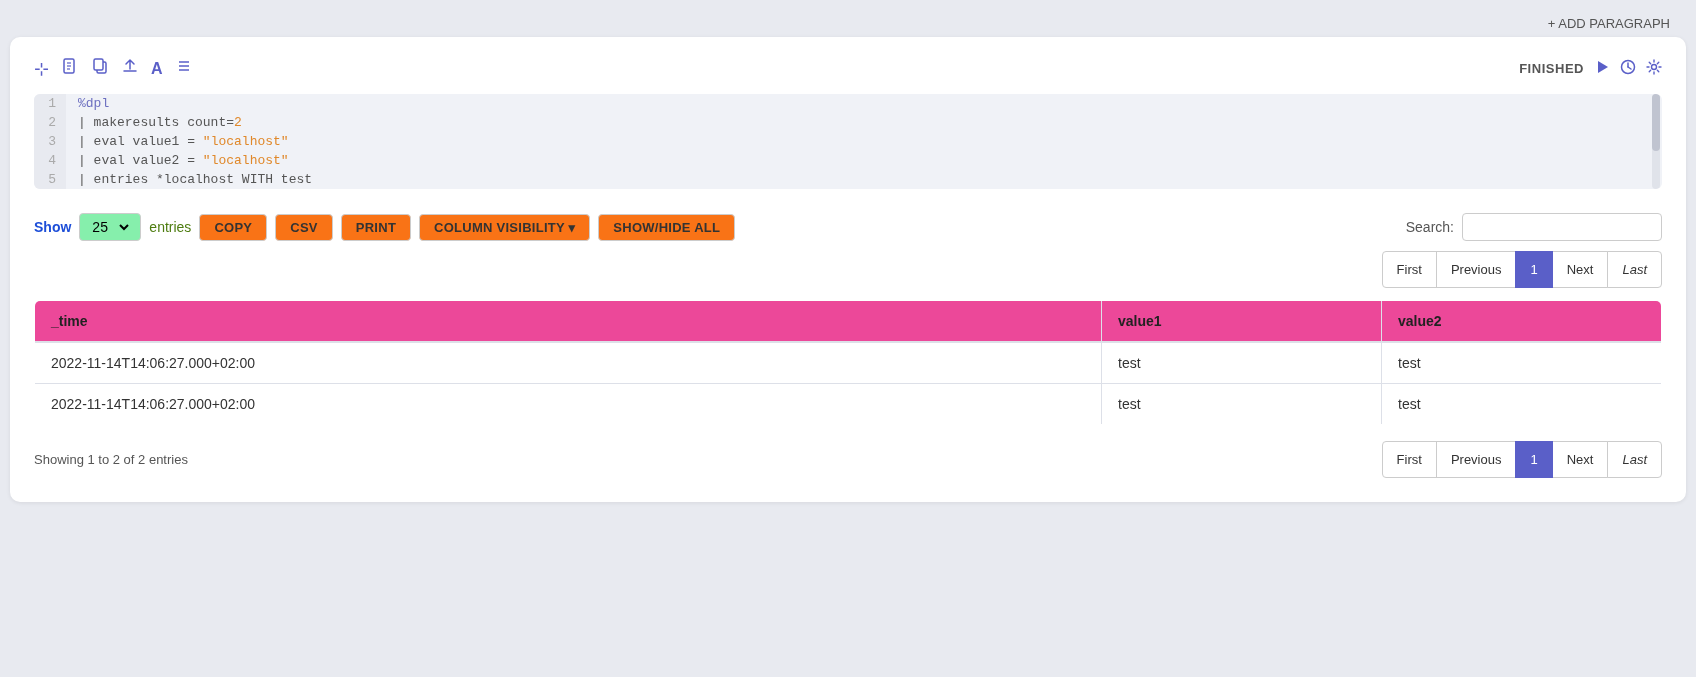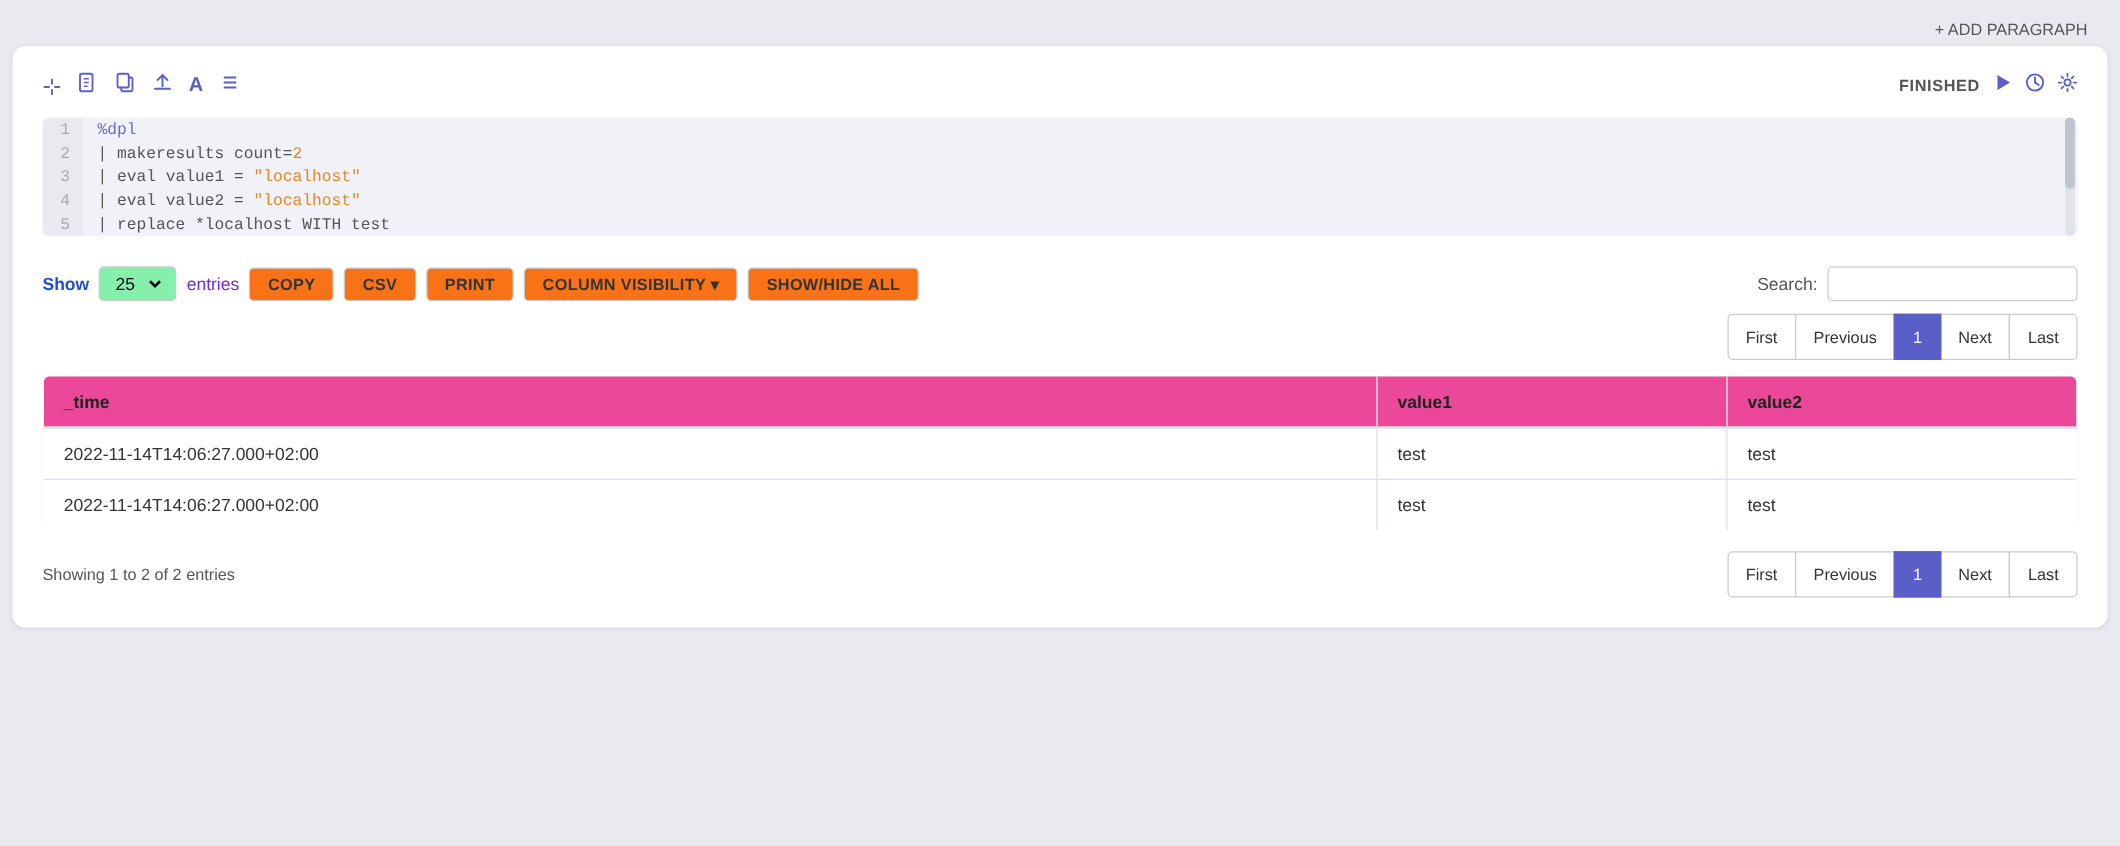--- a/index.html
+++ b/index.html
@@ -105,21 +105,21 @@
       padding: 2px 12px;
       font-family: 'Courier New', monospace;
       font-size: 13px;
       color: #555;
     }
     .kw { color: #6c6fc0; }
     .num { color: #e0882a; }
     .str { color: #e0882a; }
     .cmd { color: #555; }
     .show-label { color: #1d4ed8; font-weight: bold; }
-    .entries-label { color: #6d28d9; }
+    .entries-label { color: #4d7c0f; }
 
     .select-box {
       border: 1px solid #ccc;
       border-radius: 4px;
       padding: 4px 8px;
       font-size: 14px;
       background: #86efac;
       cursor: pointer;
       display: flex;
       align-items: center;
@@ -166,21 +166,21 @@
     .pager-btn {
       border: 1px solid #ccc;
       background: #fff;
       padding: 10px 14px;
       font-size: 13px;
       cursor: pointer;
       color: #333;
       margin-left: -1px;
     }
     .pager-btn:first-child { border-radius: 4px 0 0 4px; }
-    .pager-btn:last-child { border-radius: 0 4px 4px 0; }
+    .pager-btn:last-child { border-radius: 0 4px 4px 0; font-style: italic; }
     .pager-btn.active {
       background: #5a5fc8;
       color: #fff;
       border-color: #5a5fc8;
       z-index: 1;
     }
 
     .data-table {
       width: 100%;
       border-collapse: collapse;
@@ -322,21 +322,21 @@
         <tr>
           <td>3</td>
           <td><span class="cmd">| eval value1 = </span><span class="str">"localhost"</span></td>
         </tr>
         <tr>
           <td>4</td>
           <td><span class="cmd">| eval value2 = </span><span class="str">"localhost"</span></td>
         </tr>
         <tr>
           <td>5</td>
-          <td><span class="cmd">| replace *localhost WITH test</span></td>
+          <td><span class="cmd">| entries *localhost WITH test</span></td>
         </tr>
       </tbody>
     </table>
     <div class="scrollbar-track">
       <div class="scrollbar-thumb"></div>
     </div>
   </div>
 
   <div class="controls-combined">
     <div style="display:flex;align-items:center;gap:8px;">

